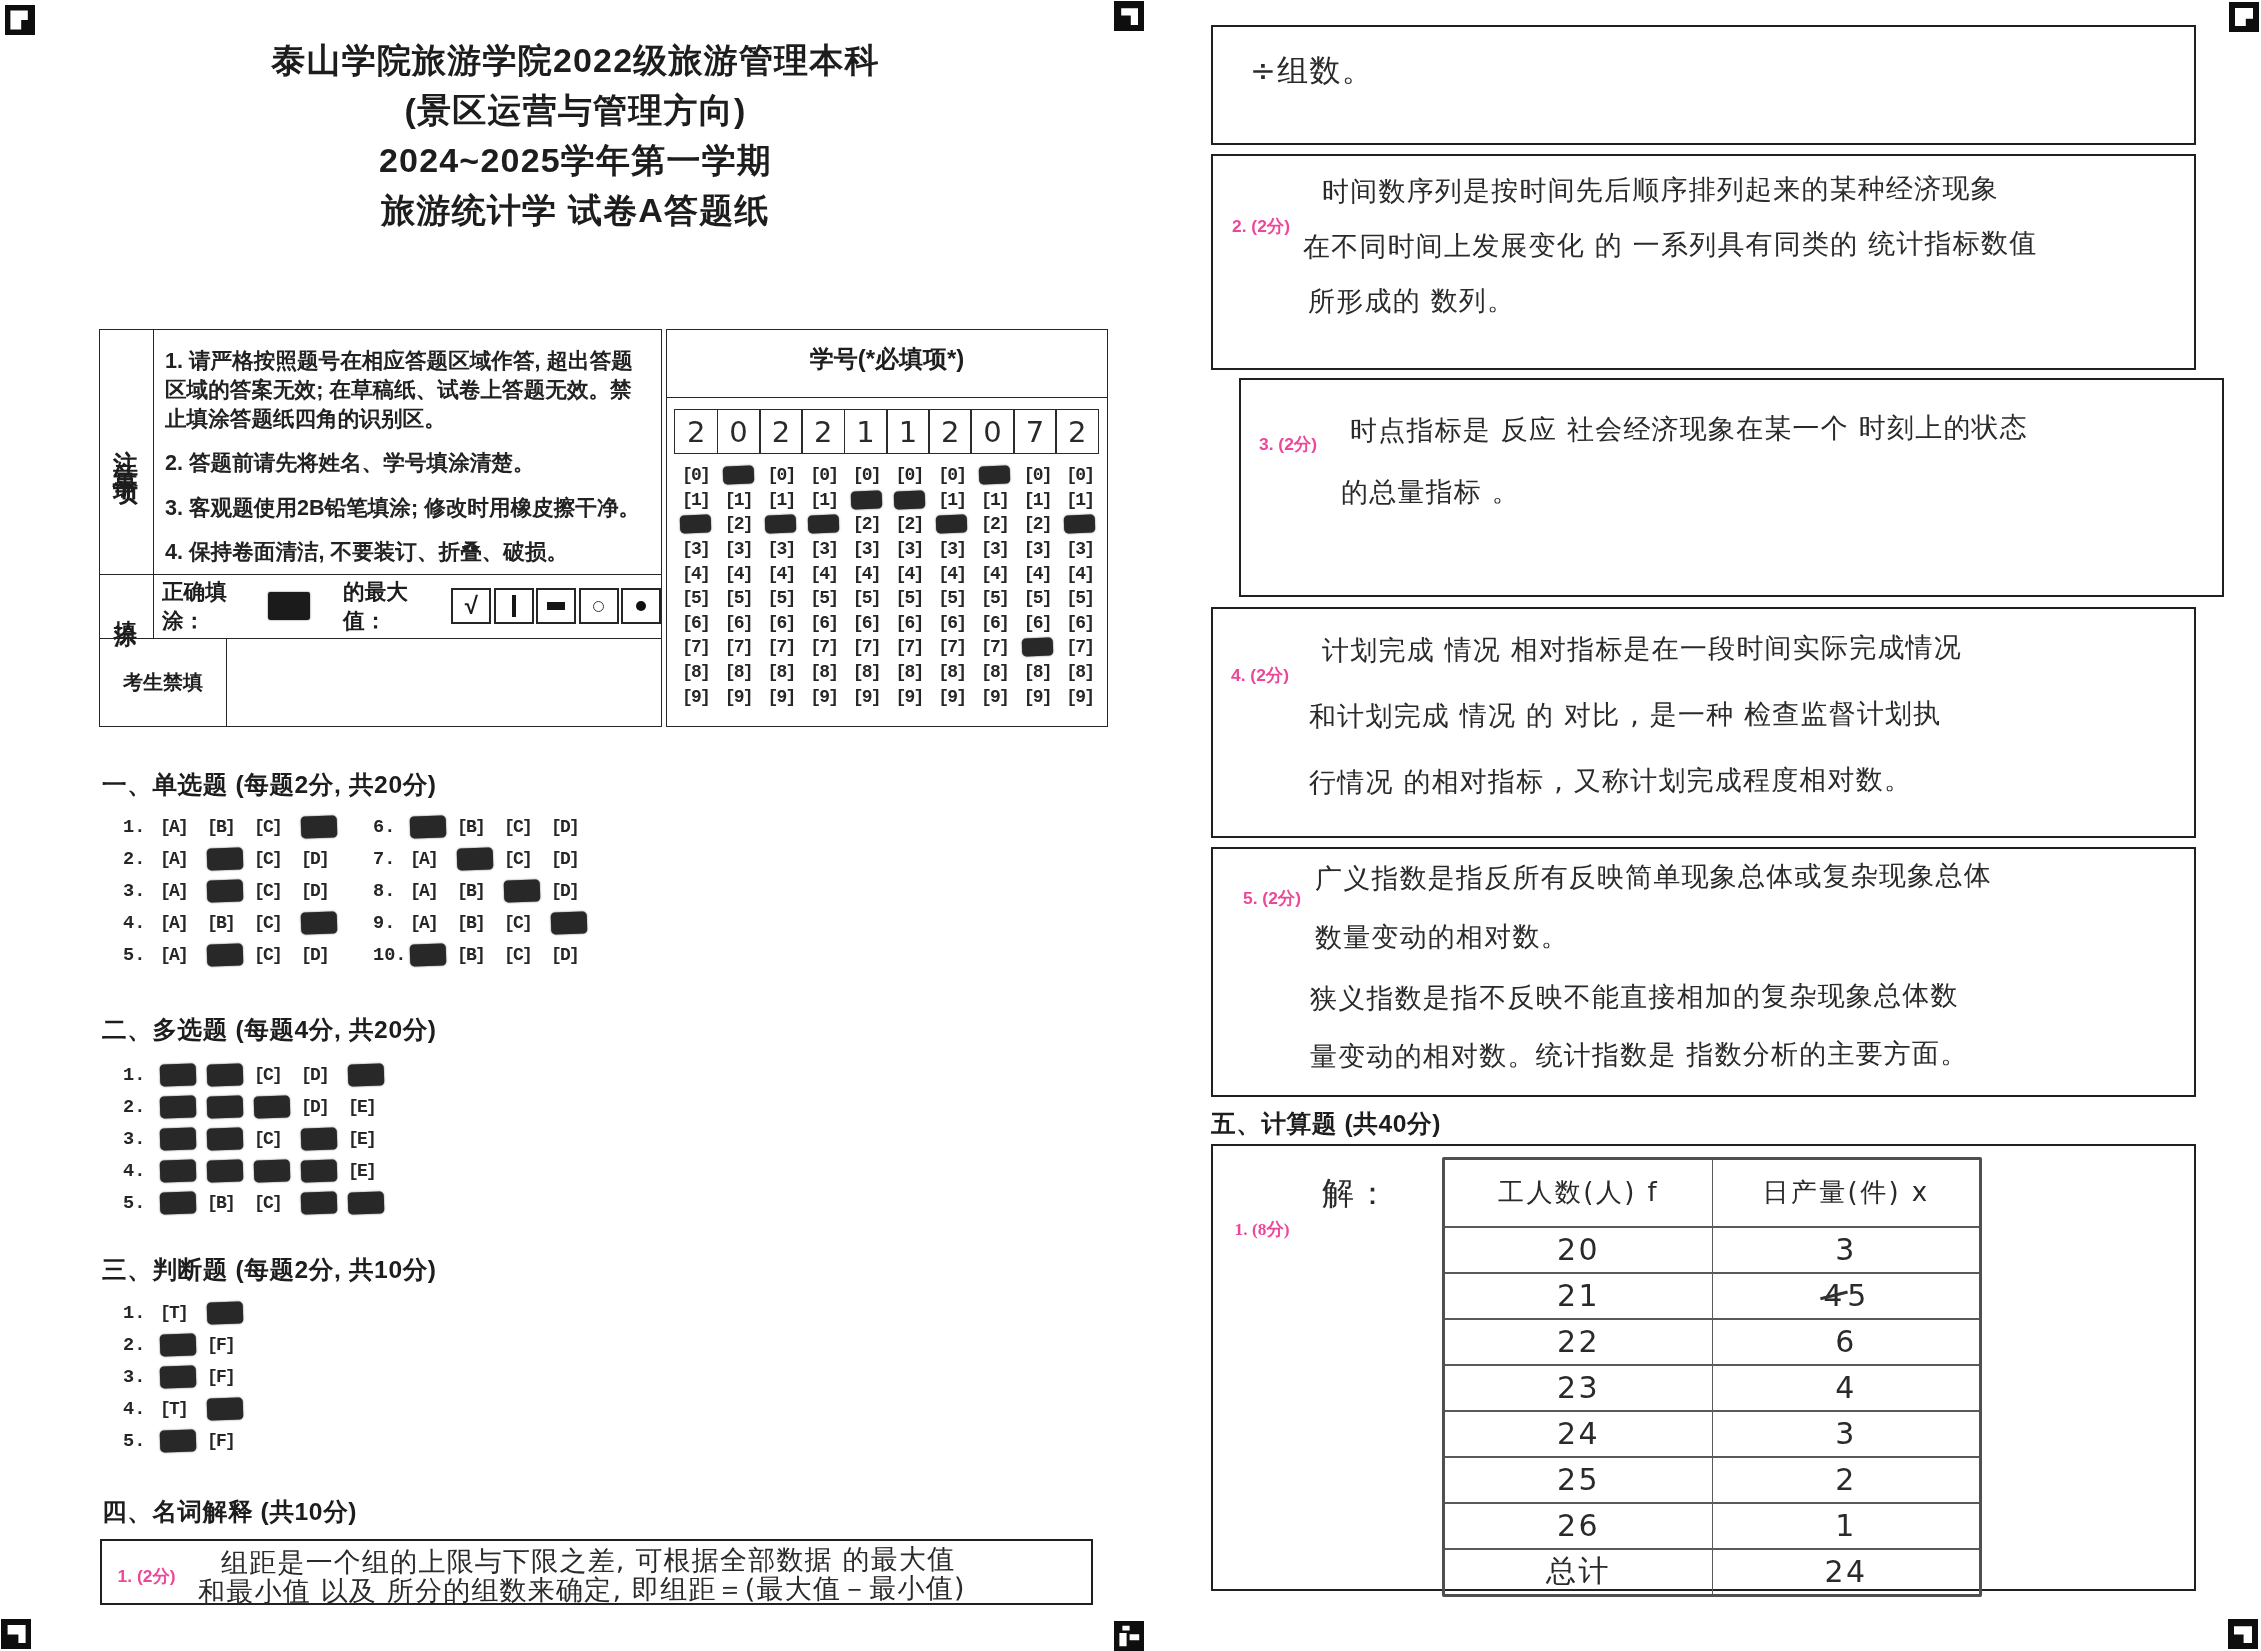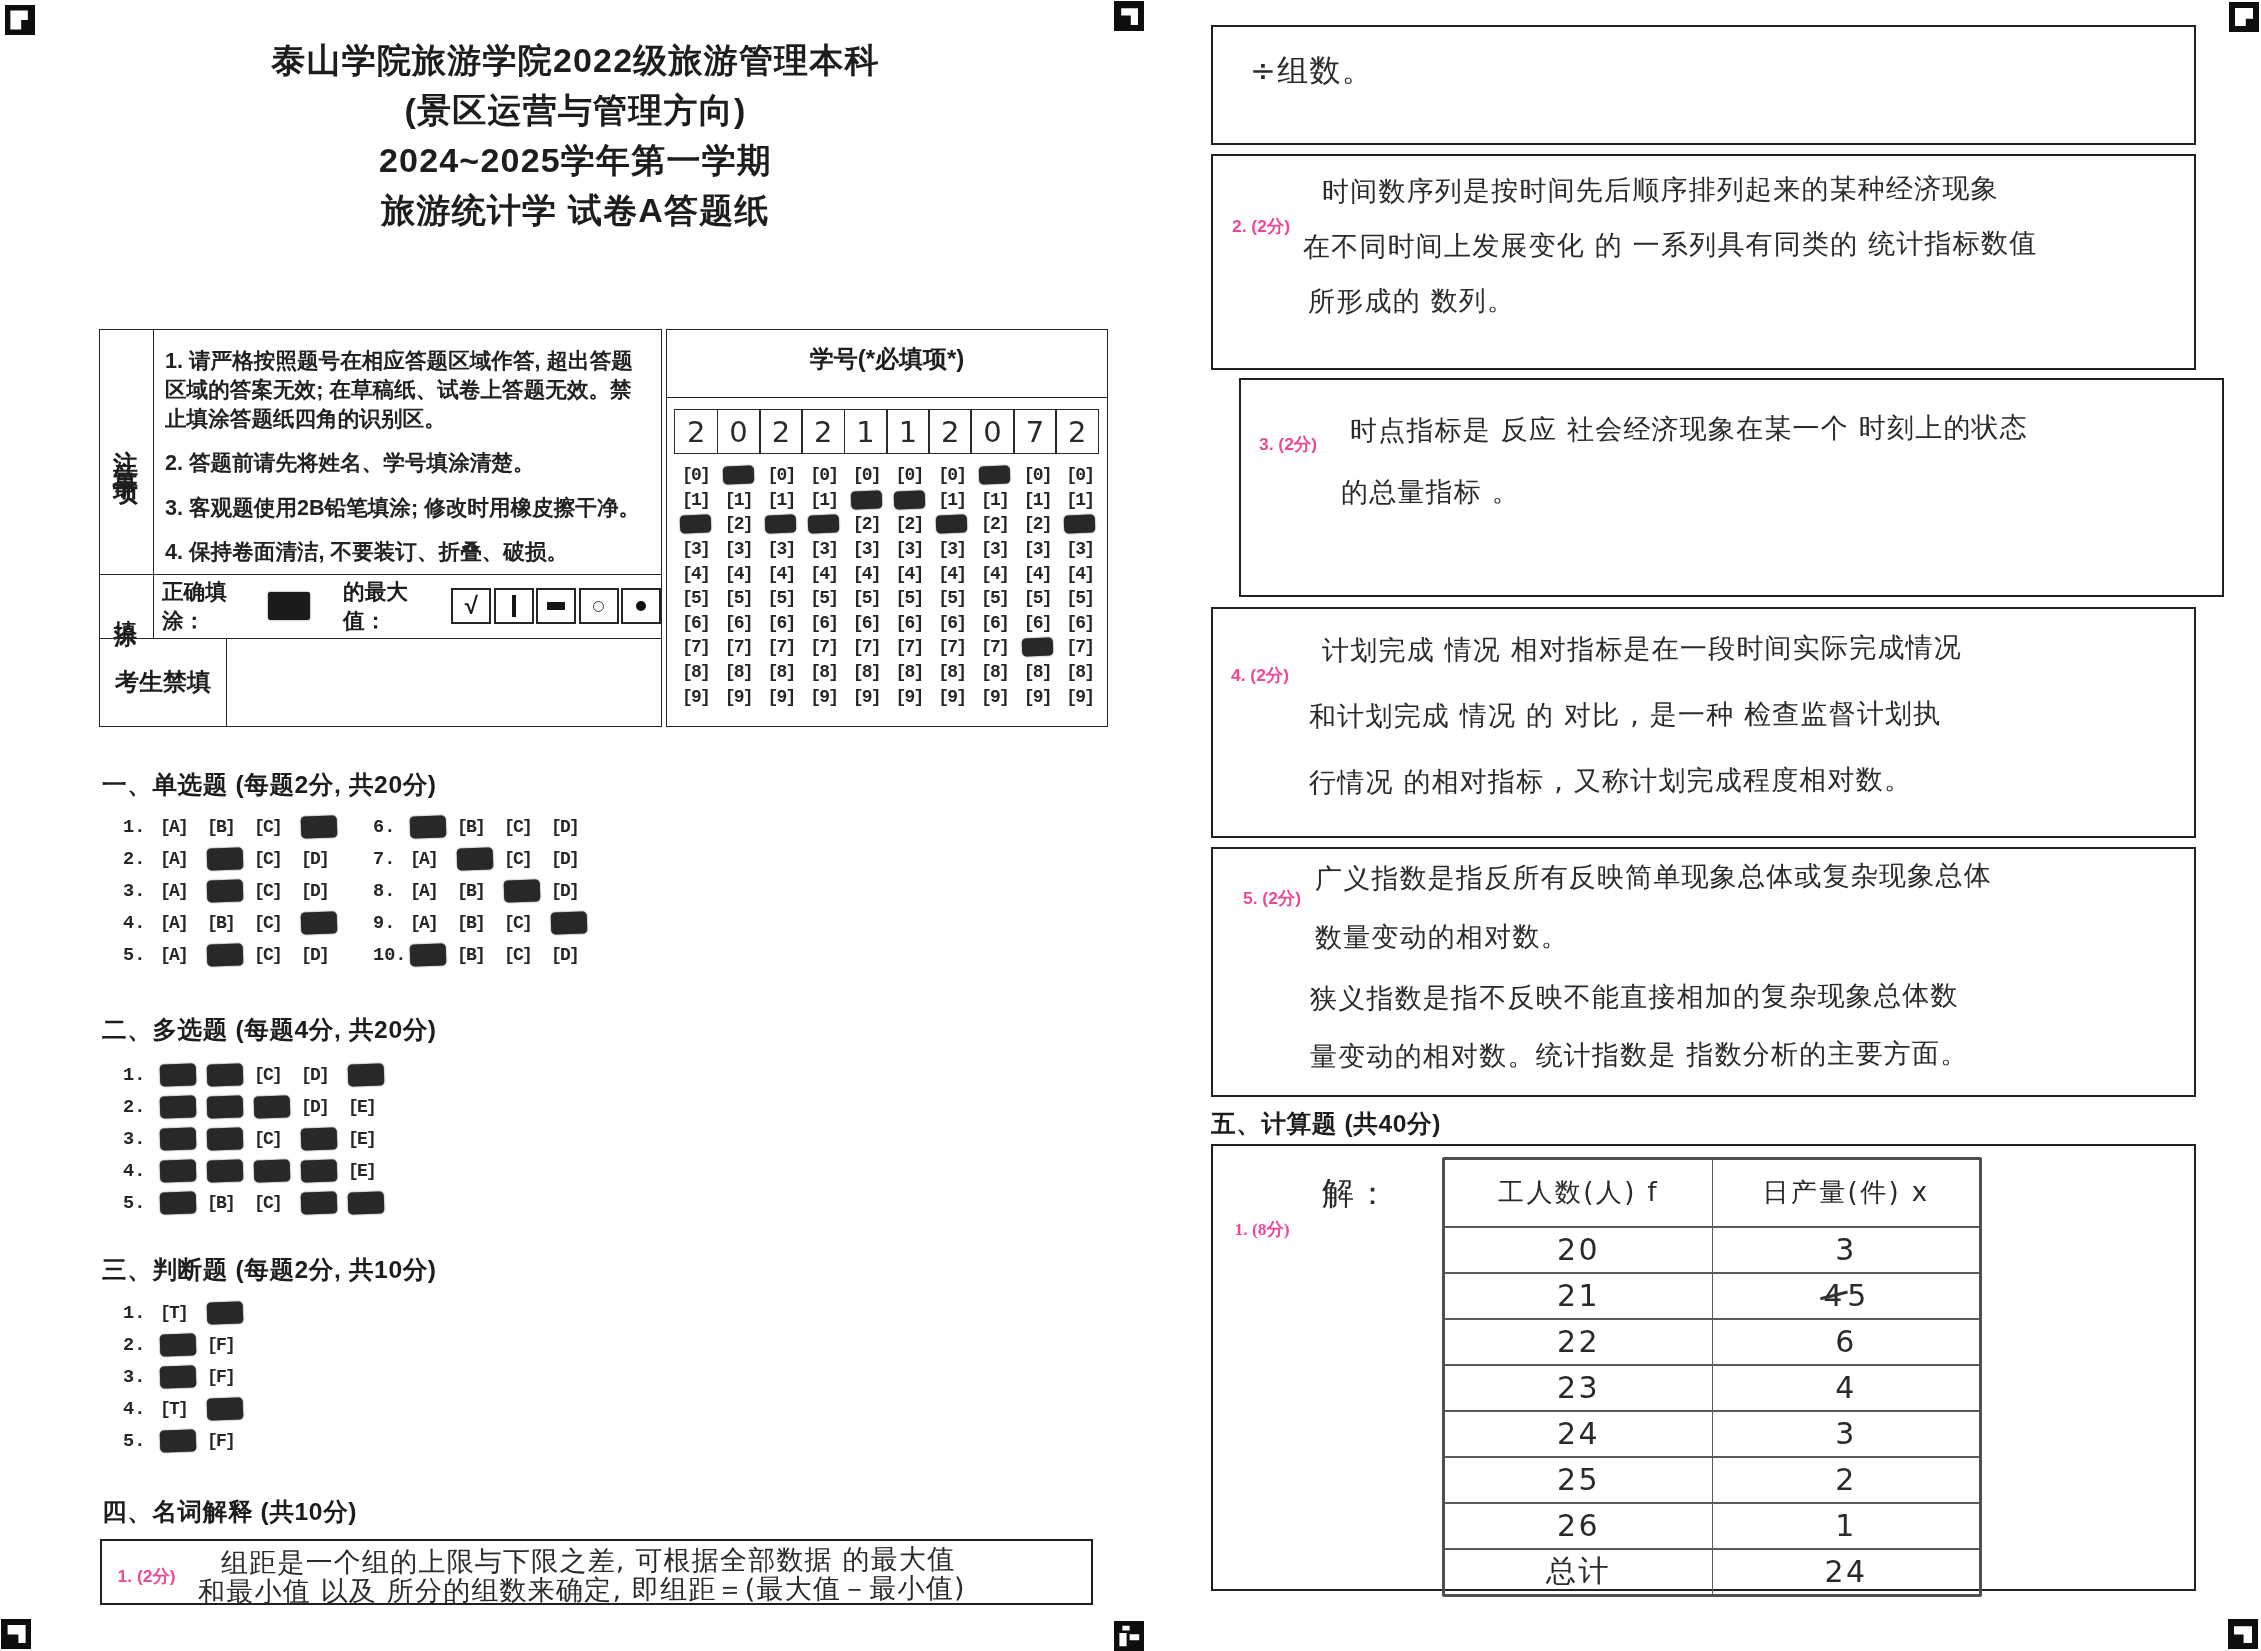--- a/index.html
+++ b/index.html
@@ -30,21 +30,21 @@
   .blob-demo{width:47px;height:27.6px;background:#1b1b1b;border-radius:2.4px;transform:none;}
   .blob-sm{width:31px;height:18px;}
   .mark-box{width:36px;height:32px;border:2.4px solid #262626;display:flex;align-items:center;justify-content:center;margin-left:2.4px;background:#fff;}
   .mk-check-mark::before{content:"\221A";font-size:24px;font-weight:700;color:#1a1a1a;}
   .mk-vertical-bar{width:4.2px;height:21.6px;background:#161616;}
   .mk-short-dash{width:18px;height:7.2px;background:#161616;}
   .mk-hollow-dot{width:9px;height:9px;border:1.8px solid #3a3a3a;border-radius:50%;}
   .mk-filled-dot{width:10.8px;height:10.8px;background:#101010;border-radius:50%;}
   .forbid-row{position:absolute;left:0;top:308px;width:561px;height:88px;}
   .forbid-side{position:absolute;left:0;top:0;width:126px;height:88px;display:flex;align-items:center;justify-content:center;
-     font-size:24px;font-weight:700;}
+     font-size:20px;font-weight:700;}
   .forbid-options{position:absolute;left:180px;top:4.8px;display:flex;gap:60px;}
   .forbid-opt{display:flex;flex-direction:column;align-items:center;gap:8.4px;}
   .forbid-label{font-size:21.6px;font-weight:600;}
   .forbid-box{width:27.6px;height:24px;border:1.8px solid #242424;background:#fff;}
   
   .sid-box{position:absolute;left:666px;top:329px;width:440px;height:396px;border:1.8px solid #262626;}
   .sid-title{position:absolute;left:0;top:13px;width:100%;text-align:center;font-size:24px;font-weight:700;}
   .sid-divider{position:absolute;left:0;right:0;top:67px;border-top:1.8px solid #262626;}
   .id-digits{position:absolute;left:7.2px;top:79px;width:425px;display:flex;}
   .digit-cell{flex:1;height:43px;border:1.8px solid #2b2b2b;margin-left:-1.8px;display:flex;align-items:center;justify-content:center;}

